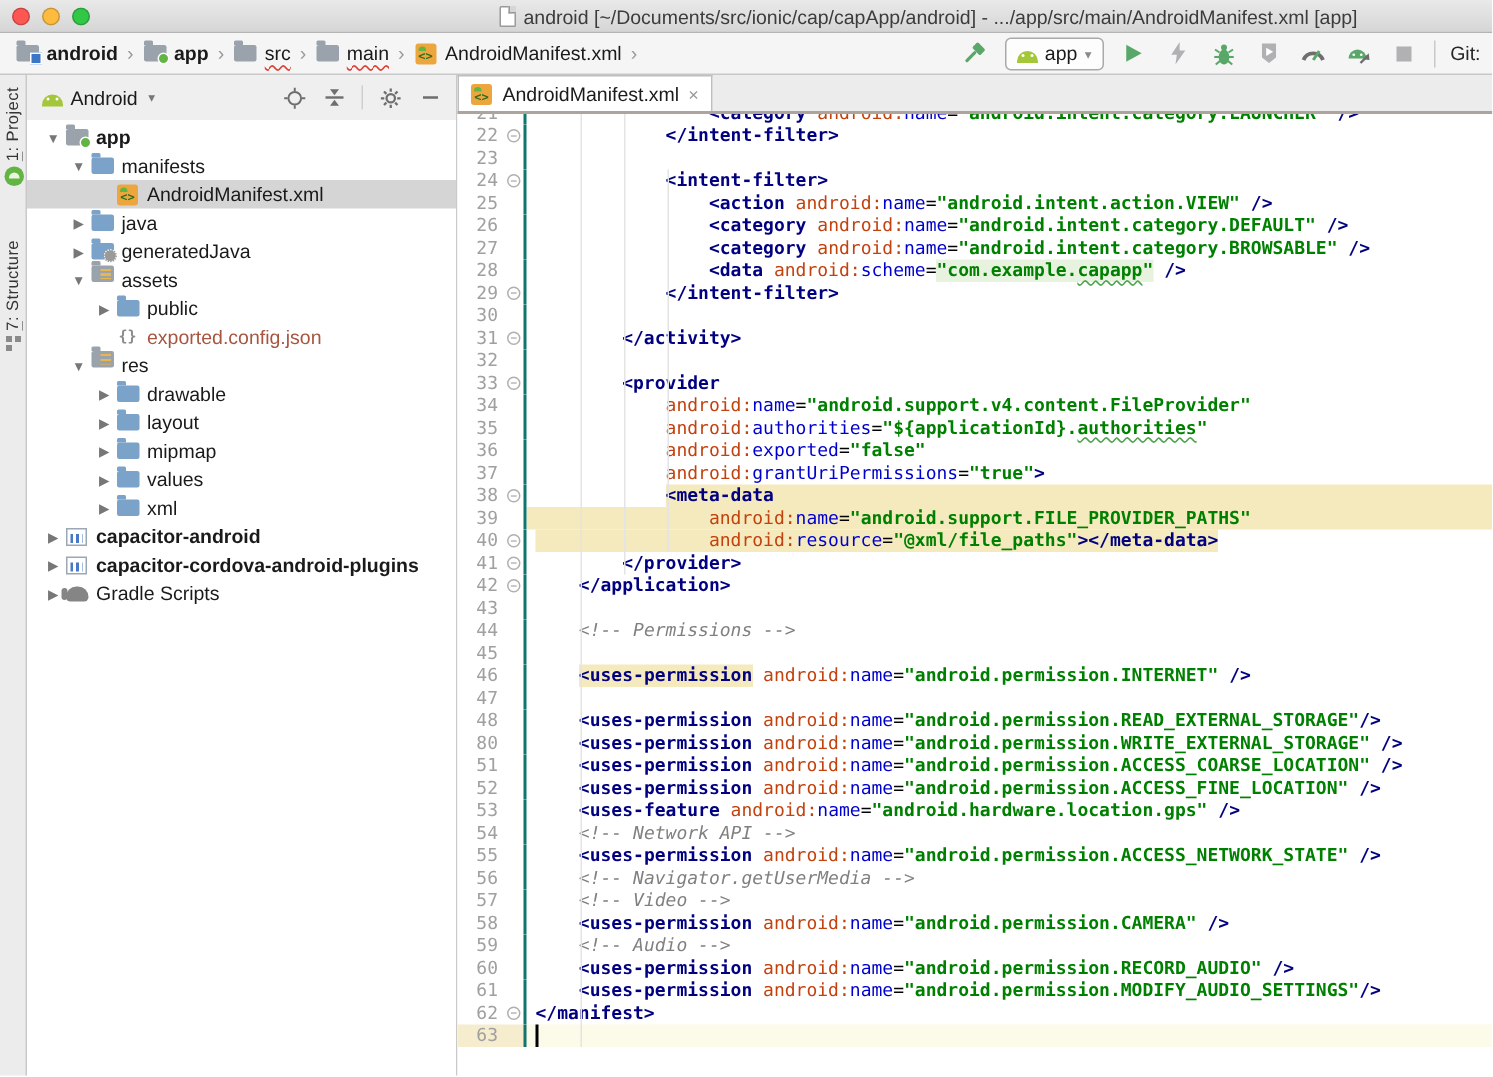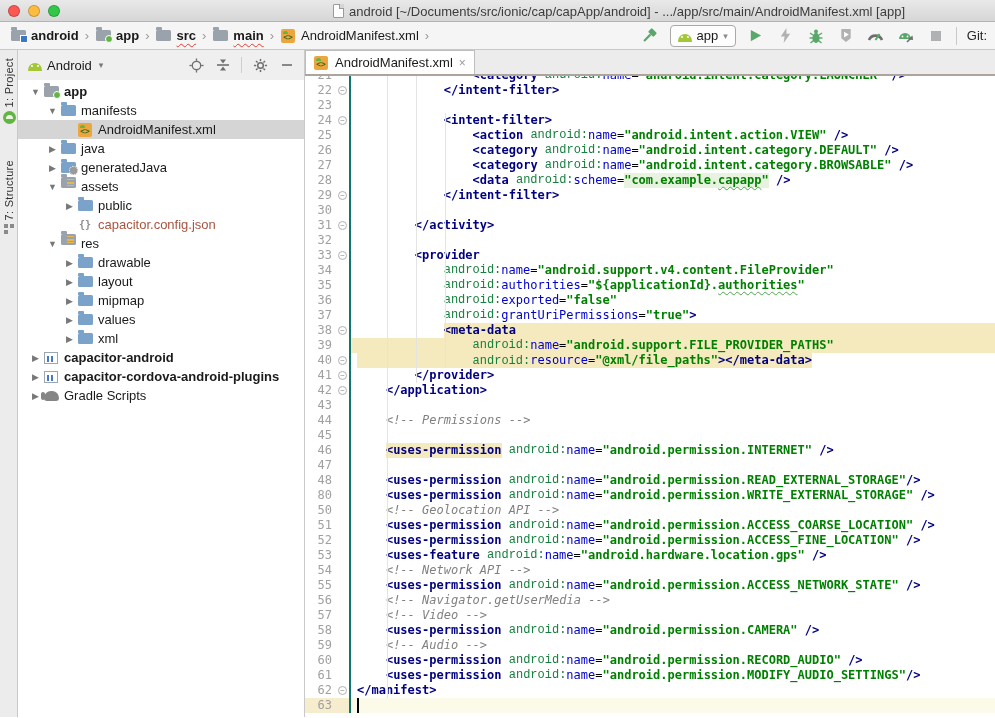--- a/index.html
+++ b/index.html
@@ -14,21 +14,21 @@
   .title-wrap { position:absolute; left:333px; top:0; height:22px; display:flex; align-items:center; gap:5px; }
   .doc-icon { width:11px; height:14px; background:#fff; border:1px solid #9a9a9a; border-radius:1px; position:relative; }
   .doc-icon::before { content:""; position:absolute; right:-1px; top:-1px; width:4px; height:4px; background:#d6d6d6; border-left:1px solid #9a9a9a; border-bottom:1px solid #9a9a9a; }
   .title-text { font-size:13px; color:#3c3c3c; white-space:nowrap; }
 
   
   .navbar { height:28px; background:#f5f5f5; border-bottom:1px solid #c8c8c8; display:flex; align-items:center; justify-content:space-between; padding:0 8px 0 10px; }
   .crumbs { display:flex; align-items:center; gap:4px; white-space:nowrap; }
   .crumb { display:flex; align-items:center; gap:5px; font-size:13px; cursor:default; }
   .crumb .lbl.bold { font-weight:bold; }
-  .crumb .lbl.missp { text-decoration:underline wavy #e03c31 1px; text-underline-offset:3px;font-weight:bold; }
+  .crumb .lbl.missp { text-decoration:underline wavy #e03c31 1px; text-underline-offset:3px; }
   .crumb-sep { color:#9a9a9a; font-size:13px; padding:0 2px; }
   .rtools { display:flex; align-items:center; gap:10px; }
   .tbtn { width:20px; height:20px; display:flex; align-items:center; justify-content:center; }
   .combo { display:flex; align-items:center; gap:5px; border:1px solid #a9a9a9; background:#fdfdfd; border-radius:4px; height:22px; padding:0 7px; font-size:13px; }
   .combo .arrow { color:#8a8a8a; font-size:9px; }
   .tool-sep { width:1px; height:18px; background:#c9c9c9; }
   .git-label { font-size:13px; color:#262626; }
 
   
   .main { display:flex; height:667px; }
@@ -92,21 +92,21 @@
   .lines { margin-top:-8px; position:relative; }
   .guides { position:absolute; left:0; top:0; right:0; bottom:0; pointer-events:none; }
   .guide { position:absolute; width:1px; background:#e4e4e4; }
   .cline { display:flex; height:15px; font:12px/15px "DejaVu Sans Mono",monospace; }
   .gut { width:46px; flex:none; text-align:right; padding-right:17px; color:#a0a0a0; border-right:2px solid #0f766e; position:relative; background:#fff; }
   .gut .fold { position:absolute; right:2px; top:2.5px; width:9px; height:9px; border:1px solid #b0b0b0; border-radius:50%; background:#fff; color:#8a8a8a; font:8px/7px "Liberation Sans",sans-serif; text-align:center; }
   .codecell { flex:1; display:flex; white-space:pre; padding-left:6px; min-width:0; }
   .codecell span { white-space:pre; }
   .tk-p { color:#000; }
   .tk-t { color:#000080; font-weight:bold; }
-  .tk-n { color:#15803d;font-family:Liberation Mono, monospace; }
+  .tk-n { color:#c2410c; }
   .tk-a { color:#0000cc; }
   .tk-v { color:#008000; font-weight:bold; }
   .tk-c { color:#808080; font-style:italic; }
   .bg-inj { background:var(--injbg); }
   .sq-green { text-decoration:underline wavy #4fa34f 1px; text-underline-offset:2px; }
   .hl-sel { background:var(--selhl); }
   .hl-word { background:var(--selhl); }
   .hl-row { background:var(--selhl); }
   .fillsel { flex:1; }
   .caret-row .codecell { background:var(--caretline); }
@@ -355,21 +355,21 @@
             <span class="ticon">
               <span class="fi"></span>
             </span>
             <span class="labelname">public</span>
           </div>
           <div class="trow" style="padding-left: 44px;">
             <span class="tarrow"></span>
             <span class="ticon">
               <span class="ji">{}</span>
             </span>
-            <span class="labelname vcs-red">capacitor.config.json</span>
+            <span class="labelname vcs-red">exported.config.json</span>
           </div>
           <div class="trow" style="padding-left: 27px;">
             <span class="tarrow">▼</span>
             <span class="ticon">
               <span class="fi grey lines"></span>
             </span>
             <span class="labelname">res</span>
           </div>
           <div class="trow" style="padding-left: 44px;">
             <span class="tarrow">▶</span>
@@ -559,24 +559,20 @@
             </div>
             <div class="cline">
               <div class="gut">48</div>
               <div class="codecell"><span class="tk-p">    </span><span class="tk-t">&lt;uses-permission</span><span class="tk-p"> </span><span class="tk-n">android:</span><span class="tk-a">name</span><span class="tk-p">=</span><span class="tk-v">"android.permission.READ_EXTERNAL_STORAGE"</span><span class="tk-t">/&gt;</span></div>
             </div>
             <div class="cline">
               <div class="gut">80</div>
               <div class="codecell"><span class="tk-p">    </span><span class="tk-t">&lt;uses-permission</span><span class="tk-p"> </span><span class="tk-n">android:</span><span class="tk-a">name</span><span class="tk-p">=</span><span class="tk-v">"android.permission.WRITE_EXTERNAL_STORAGE"</span><span class="tk-p"> </span><span class="tk-t">/&gt;</span></div>
             </div>
             <div class="cline">
-              <div class="gut">50</div>
-              <div class="codecell"><span class="tk-p">    </span><span class="tk-c">&lt;!-- Geolocation API --&gt;</span></div>
-            </div>
-            <div class="cline">
               <div class="gut">51</div>
               <div class="codecell"><span class="tk-p">    </span><span class="tk-t">&lt;uses-permission</span><span class="tk-p"> </span><span class="tk-n">android:</span><span class="tk-a">name</span><span class="tk-p">=</span><span class="tk-v">"android.permission.ACCESS_COARSE_LOCATION"</span><span class="tk-p"> </span><span class="tk-t">/&gt;</span></div>
             </div>
             <div class="cline">
               <div class="gut">52</div>
               <div class="codecell"><span class="tk-p">    </span><span class="tk-t">&lt;uses-permission</span><span class="tk-p"> </span><span class="tk-n">android:</span><span class="tk-a">name</span><span class="tk-p">=</span><span class="tk-v">"android.permission.ACCESS_FINE_LOCATION"</span><span class="tk-p"> </span><span class="tk-t">/&gt;</span></div>
             </div>
             <div class="cline">
               <div class="gut">53</div>
               <div class="codecell"><span class="tk-p">    </span><span class="tk-t">&lt;uses-feature</span><span class="tk-p"> </span><span class="tk-n">android:</span><span class="tk-a">name</span><span class="tk-p">=</span><span class="tk-v">"android.hardware.location.gps"</span><span class="tk-p"> </span><span class="tk-t">/&gt;</span></div>

